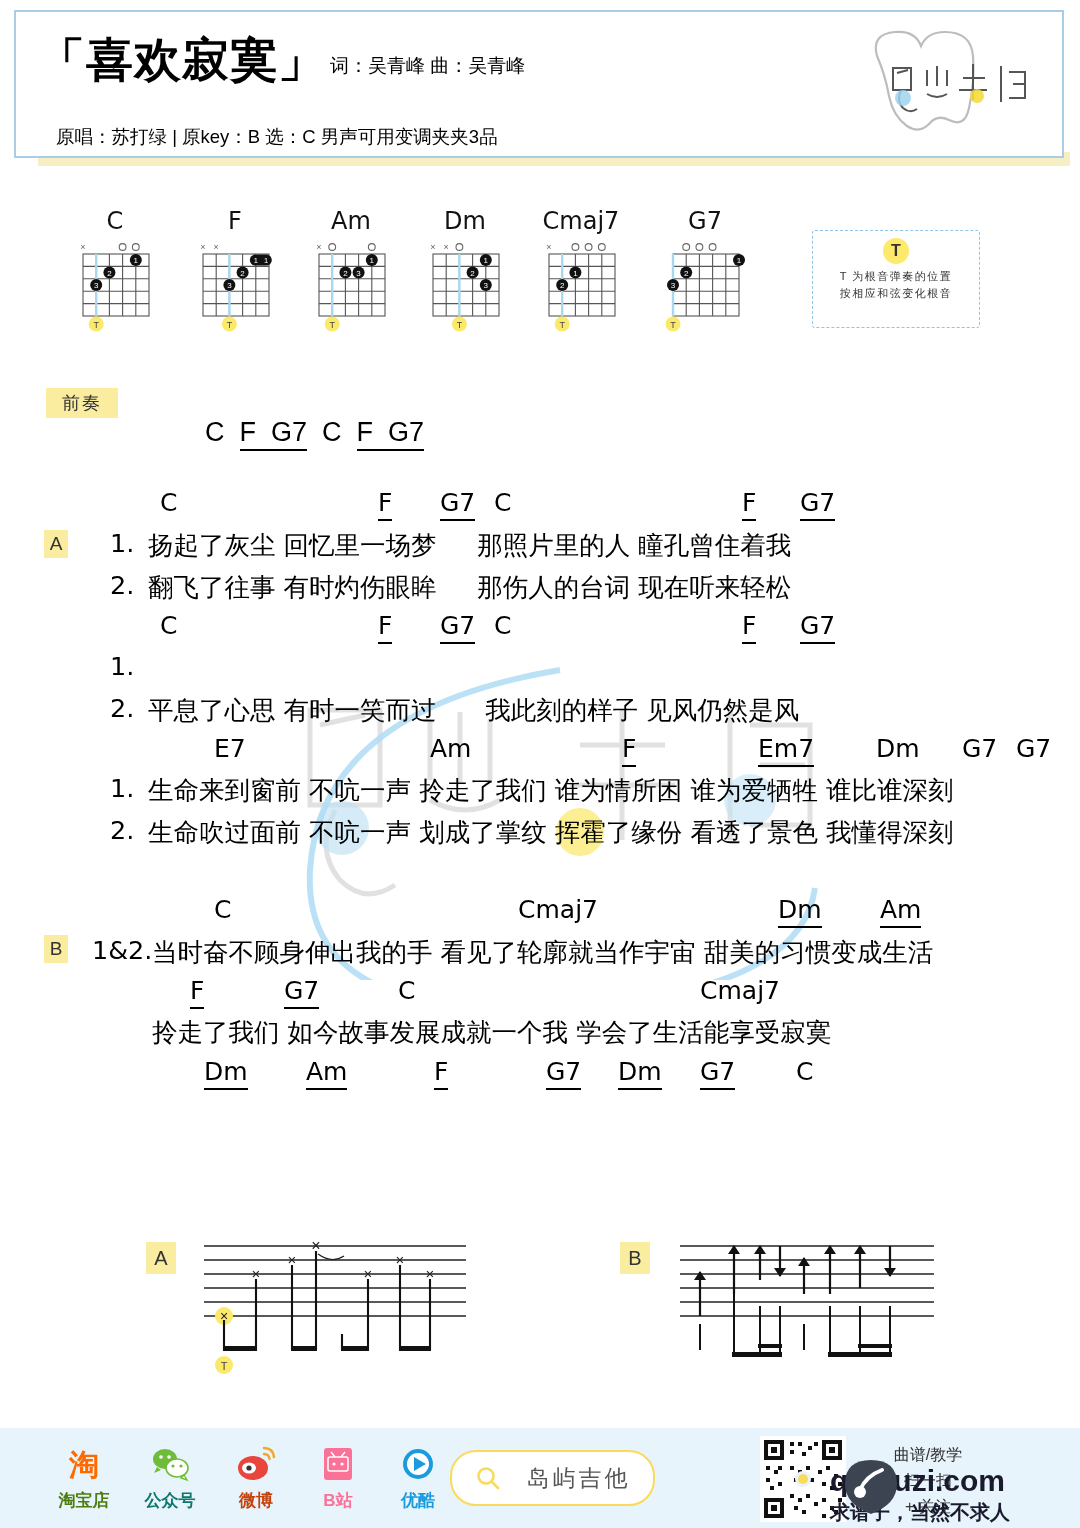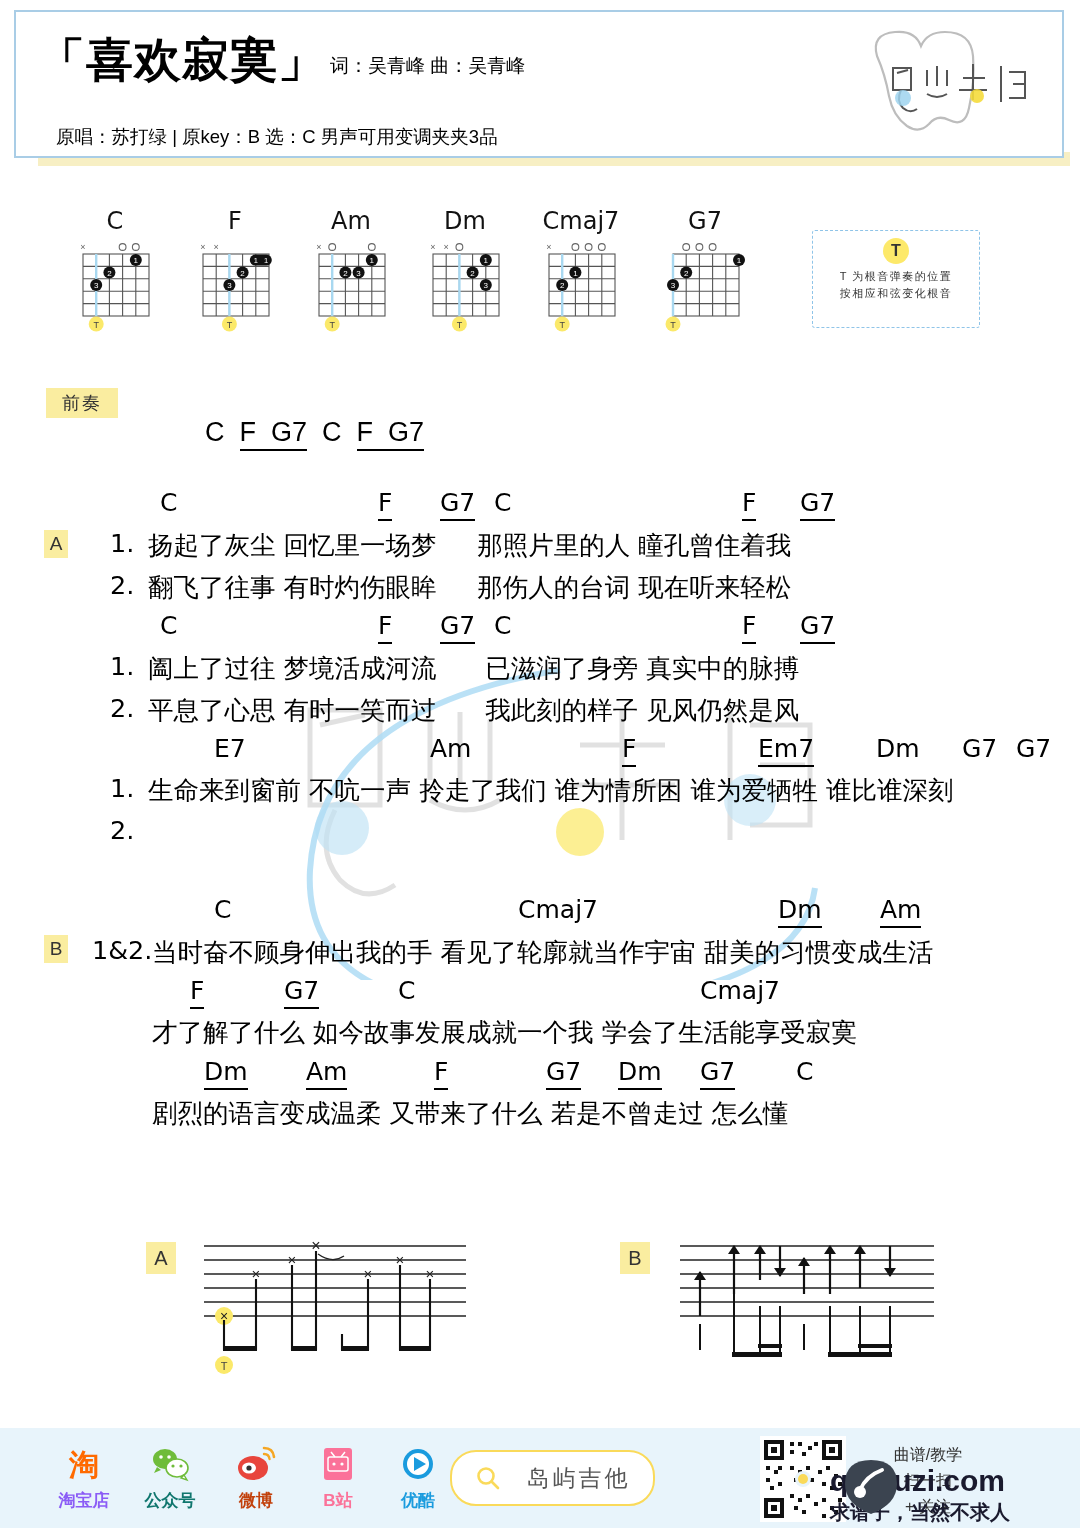--- a/index.html
+++ b/index.html
@@ -360,58 +360,57 @@
     <span class="lyricline" style="left:110px; top:570px">2.</span>
     <span class="lyricline" style="left:148px; top:570px">翻飞了往事 有时灼伤眼眸     那伤人的台词 现在听来轻松</span>
 
     <span class="chordline" style="left:160px; top:611px">C</span>
     <span class="chordline ul" style="left:378px; top:611px">F</span>
     <span class="chordline ul" style="left:440px; top:611px">G7</span>
     <span class="chordline" style="left:494px; top:611px">C</span>
     <span class="chordline ul" style="left:742px; top:611px">F</span>
     <span class="chordline ul" style="left:800px; top:611px">G7</span>
     <span class="lyricline" style="left:110px; top:651px">1.</span>
-    <span class="lyricline" style="left:148px; top:651px">阖上了过往 梦境活成河流      已滋润了身旁 真实中的脉搏</span>
     <span class="lyricline" style="left:110px; top:693px">2.</span>
     <span class="lyricline" style="left:148px; top:693px">平息了心思 有时一笑而过      我此刻的样子 见风仍然是风</span>
 
     <span class="chordline" style="left:214px; top:734px">E7</span>
     <span class="chordline" style="left:430px; top:734px">Am</span>
     <span class="chordline ul" style="left:622px; top:734px">F</span>
     <span class="chordline ul" style="left:758px; top:734px">Em7</span>
     <span class="chordline" style="left:876px; top:734px">Dm</span>
     <span class="chordline" style="left:962px; top:734px">G7</span>
     <span class="chordline" style="left:1016px; top:734px">G7</span>
     <span class="lyricline" style="left:110px; top:773px">1.</span>
     <span class="lyricline" style="left:148px; top:773px">生命来到窗前 不吭一声 拎走了我们 谁为情所困 谁为爱牺牲 谁比谁深刻</span>
     <span class="lyricline" style="left:110px; top:815px">2.</span>
+    <span class="lyricline" style="left:148px; top:815px">生命吹过面前 不吭一声 划成了掌纹 挥霍了缘份 看透了景色 我懂得深刻</span>
 
     <div class="tag" id="tag-b">B</div>
 
     <span class="chordline" style="left:214px; top:895px">C</span>
     <span class="chordline" style="left:518px; top:895px">Cmaj7</span>
     <span class="chordline ul" style="left:778px; top:895px">Dm</span>
     <span class="chordline ul" style="left:880px; top:895px">Am</span>
     <span class="lyricline" style="left:92px; top:935px">1&amp;2.</span>
     <span class="lyricline" style="left:152px; top:935px">当时奋不顾身伸出我的手 看见了轮廓就当作宇宙 甜美的习惯变成生活</span>
 
     <span class="chordline ul" style="left:190px; top:976px">F</span>
     <span class="chordline ul" style="left:284px; top:976px">G7</span>
     <span class="chordline" style="left:398px; top:976px">C</span>
     <span class="chordline" style="left:700px; top:976px">Cmaj7</span>
-    <span class="lyricline" style="left:152px; top:1015px">才了解了什么 如今故事发展成就一个我 学会了生活能享受寂寞</span>
+    <span class="lyricline" style="left:152px; top:1015px">拎走了我们 如今故事发展成就一个我 学会了生活能享受寂寞</span>
 
     <span class="chordline ul" style="left:204px; top:1057px">Dm</span>
     <span class="chordline ul" style="left:306px; top:1057px">Am</span>
     <span class="chordline ul" style="left:434px; top:1057px">F</span>
     <span class="chordline ul" style="left:546px; top:1057px">G7</span>
     <span class="chordline ul" style="left:618px; top:1057px">Dm</span>
     <span class="chordline ul" style="left:700px; top:1057px">G7</span>
     <span class="chordline" style="left:796px; top:1057px">C</span>
-    <span class="lyricline" style="left:152px; top:1096px">剧烈的语言变成温柔 又带来了什么 若是不曾走过 怎么懂</span>
   </div>
 
   <div class="tag" id="tag-rhythm-a">A</div>
   <svg class="rhythm" style="left:196px; top:1232px" width="278" height="145" viewBox="0 0 278 145">
     <g stroke="#222" stroke-width="1.3">
       <line x1="8" y1="14" x2="270" y2="14"></line>
         <line x1="8" y1="28" x2="270" y2="28"></line>
       <line x1="8" y1="42" x2="270" y2="42"></line>
         <line x1="8" y1="56" x2="270" y2="56"></line>
       <line x1="8" y1="70" x2="270" y2="70"></line>
@@ -491,21 +490,21 @@
       <rect x="186" y="112" width="34" height="4"></rect>
     </g>
   </svg>
 
   <div id="footer">
 
     <div class="social" style="left:42px">
       <svg class="social-ico" viewBox="0 0 44 44">
         <text x="22" y="33" font-size="30" font-weight="bold" fill="#ff6a00" text-anchor="middle" font-family="'DejaVu Sans',sans-serif">淘</text>
       </svg>
-      <div class="social-label" style="color:#8b5cf6">淘宝店</div>
+      <div class="social-label" style="color:#4d7c0f">淘宝店</div>
     </div>
 
     <div class="social" style="left:128px">
       <svg class="social-ico" viewBox="0 0 44 44">
         <ellipse cx="17" cy="17" rx="12" ry="10" fill="#6fbc3a"></ellipse>
         <path d="M9 25 l-3 6 l7 -3 z" fill="#6fbc3a"></path>
         <circle cx="13" cy="15" r="1.8" fill="#fff"></circle>
           <circle cx="21" cy="15" r="1.8" fill="#fff"></circle>
         <ellipse cx="29" cy="26" rx="11" ry="9" fill="#fff" stroke="#6fbc3a" stroke-width="1.6"></ellipse>
         <path d="M36 33 l3 5 l-6 -2 z" fill="#fff" stroke="#6fbc3a" stroke-width="1.4"></path>

